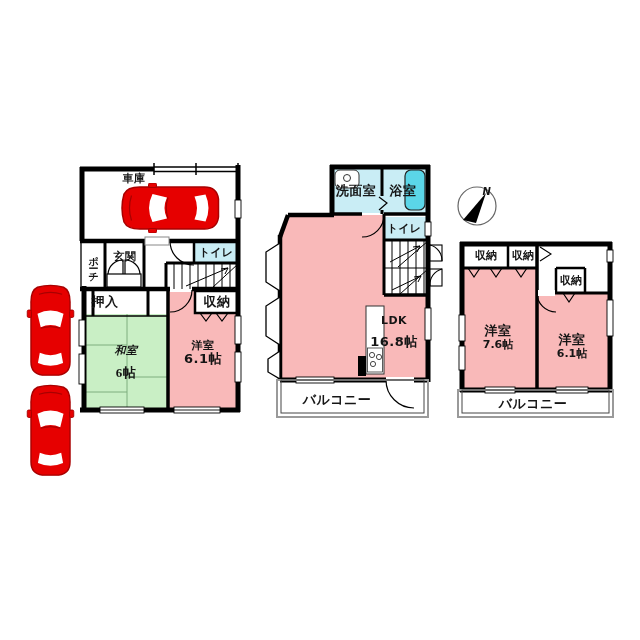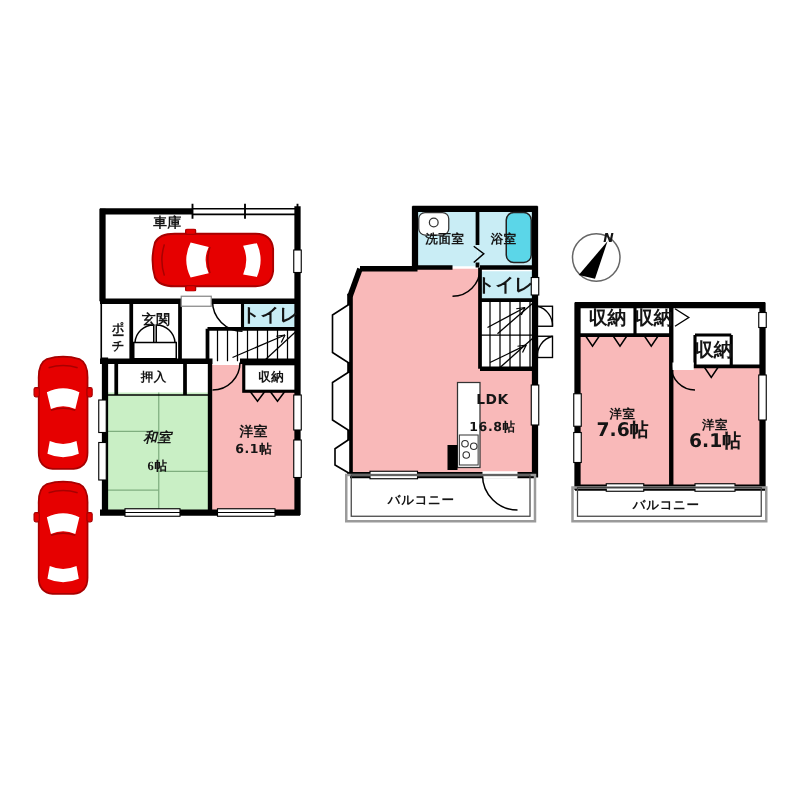--- a/index.html
+++ b/index.html
@@ -1,22 +1,22 @@
 <!DOCTYPE html>
 <html><head>
 <meta charset="utf-8">
 <style>
   html,body{margin:0;padding:0;background:#ffffff;}
   #stage{position:relative;width:640px;height:640px;background:#ffffff;overflow:hidden;
          font-family:"DejaVu Sans","Liberation Sans",sans-serif;color:#111;}
   svg{position:absolute;left:0;top:0;}
   .lbl{position:absolute;transform:translate(-50%,-50%);white-space:nowrap;
-       font-size:10px;font-weight:600;color:#151515;letter-spacing:0.5px;}
+       font-size:13px;font-weight:600;color:#151515;letter-spacing:0.5px;}
   .lbl.big{font-size:11px;}
-  .lbl.small{font-size:15px;letter-spacing:0px;}
+  .lbl.small{font-size:11px;letter-spacing:0px;}
   .lbl.vert{writing-mode:vertical-rl;letter-spacing:2px;font-size:10px;}
   .lbl.north{font-style:italic;font-weight:700;font-size:10px;}
 </style>
 </head>
 <body>
 
 <div id="stage">
 
 <svg width="640" height="640" viewBox="0 0 640 640">
   <defs>
@@ -260,21 +260,21 @@
   <g>
     <circle cx="477" cy="206" r="19" fill="none" stroke="#666" stroke-width="1.2"></circle>
     <polygon points="486,193 463,220 476,223" fill="#000"></polygon>
   </g>
 </svg>
 
 <div class="lbl big" style="left:107px;top:178px;margin-left:27px;">車庫</div>
 <div class="lbl vert" style="left:93px;top:264px;">ポーチ</div>
 <div class="lbl big" style="left:125px;top:256px;">玄関</div>
 <div class="lbl small" style="left:216px;top:252px;">トイレ</div>
-<div class="lbl" style="left:123px;top:302px;text-align:right;">押入</div>
+<div class="lbl" style="left:105px;top:302px;text-align:right;">押入</div>
 <div class="lbl" style="left:217px;top:302px;">収納</div>
 <div class="lbl big" style="left:126px;top:350px;font-style:italic;">和室</div>
 <div class="lbl" style="left:126px;top:373px;font-family:Liberation Serif, serif;">6帖</div>
 <div class="lbl big" style="left:203px;top:345px;">洋室</div>
 <div class="lbl" style="left:203px;top:359px;">6.1帖</div>
 
 <div class="lbl" style="left:356px;top:191px;">洗面室</div>
 <div class="lbl" style="left:403px;top:191px;">浴室</div>
 <div class="lbl small" style="left:404px;top:228px;">トイレ</div>
 <div class="lbl big" style="left:394px;top:320px;">LDK</div>

